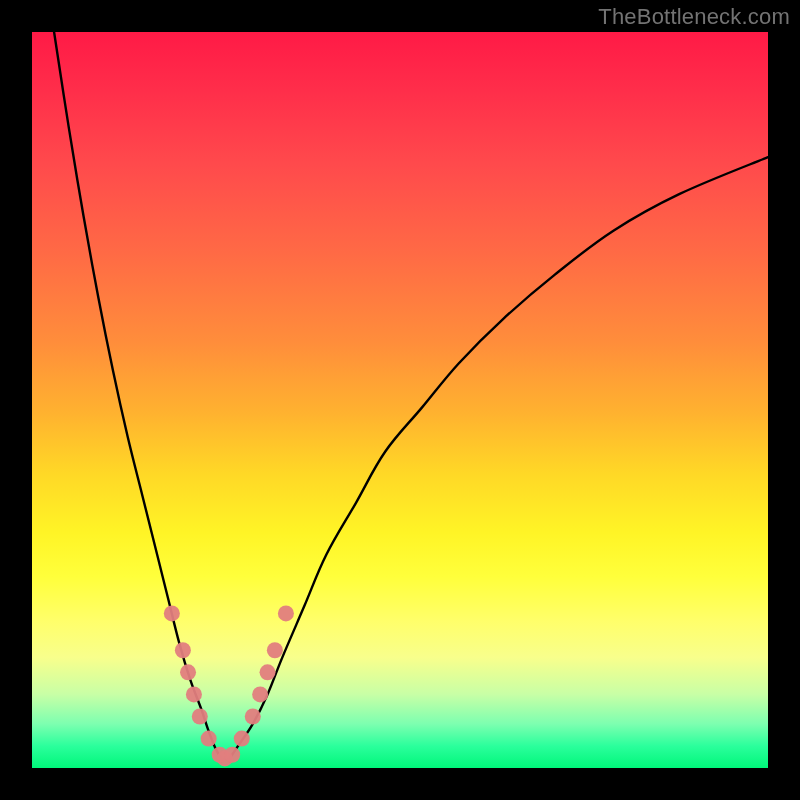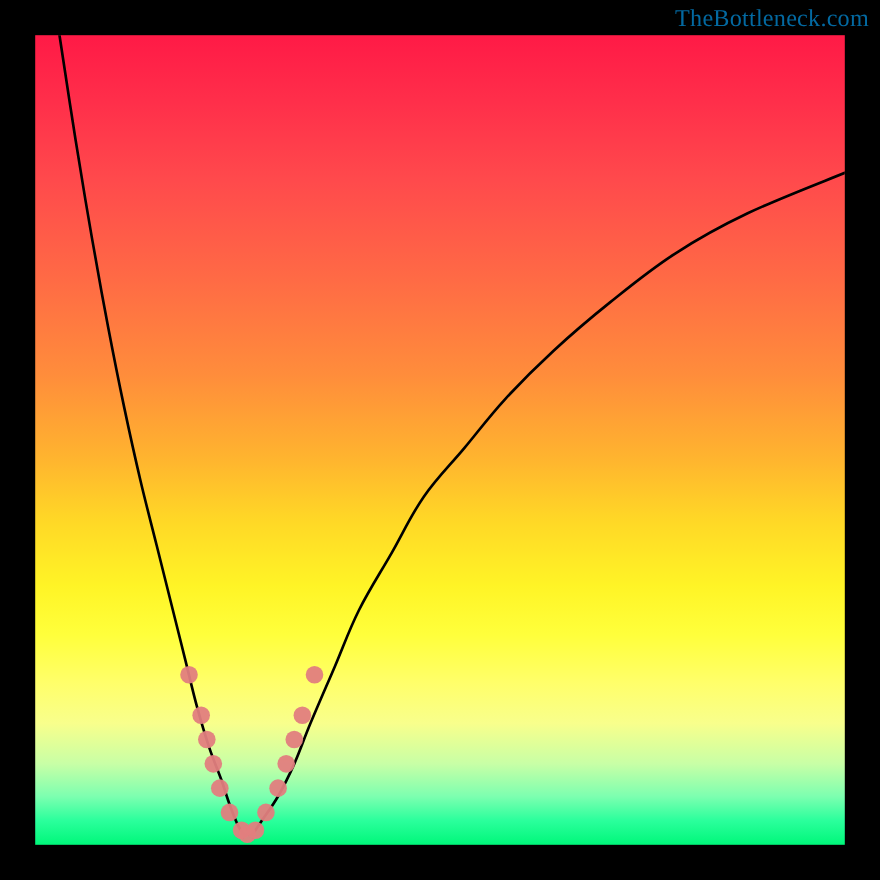--- a/index.html
+++ b/index.html
@@ -42,26 +42,25 @@
       #c8ffa6 90%,
       #7dffb0 94%,
       #2bff9c 97%,
       #00f77a 100%
     );
   }
   .watermark {
     position: absolute;
     top: 4px;
     right: 10px;
-    color: #0369a1;
+    color: #737373;
     font-size: 22px;
     font-weight: 500;
     letter-spacing: 0.2px;
     user-select: none;
-    font-family: Liberation Serif, serif;
   }
   svg.curve {
     position: absolute;
     top: 0;
     left: 0;
     width: 736px;
     height: 736px;
   }
 </style>
 </head>

